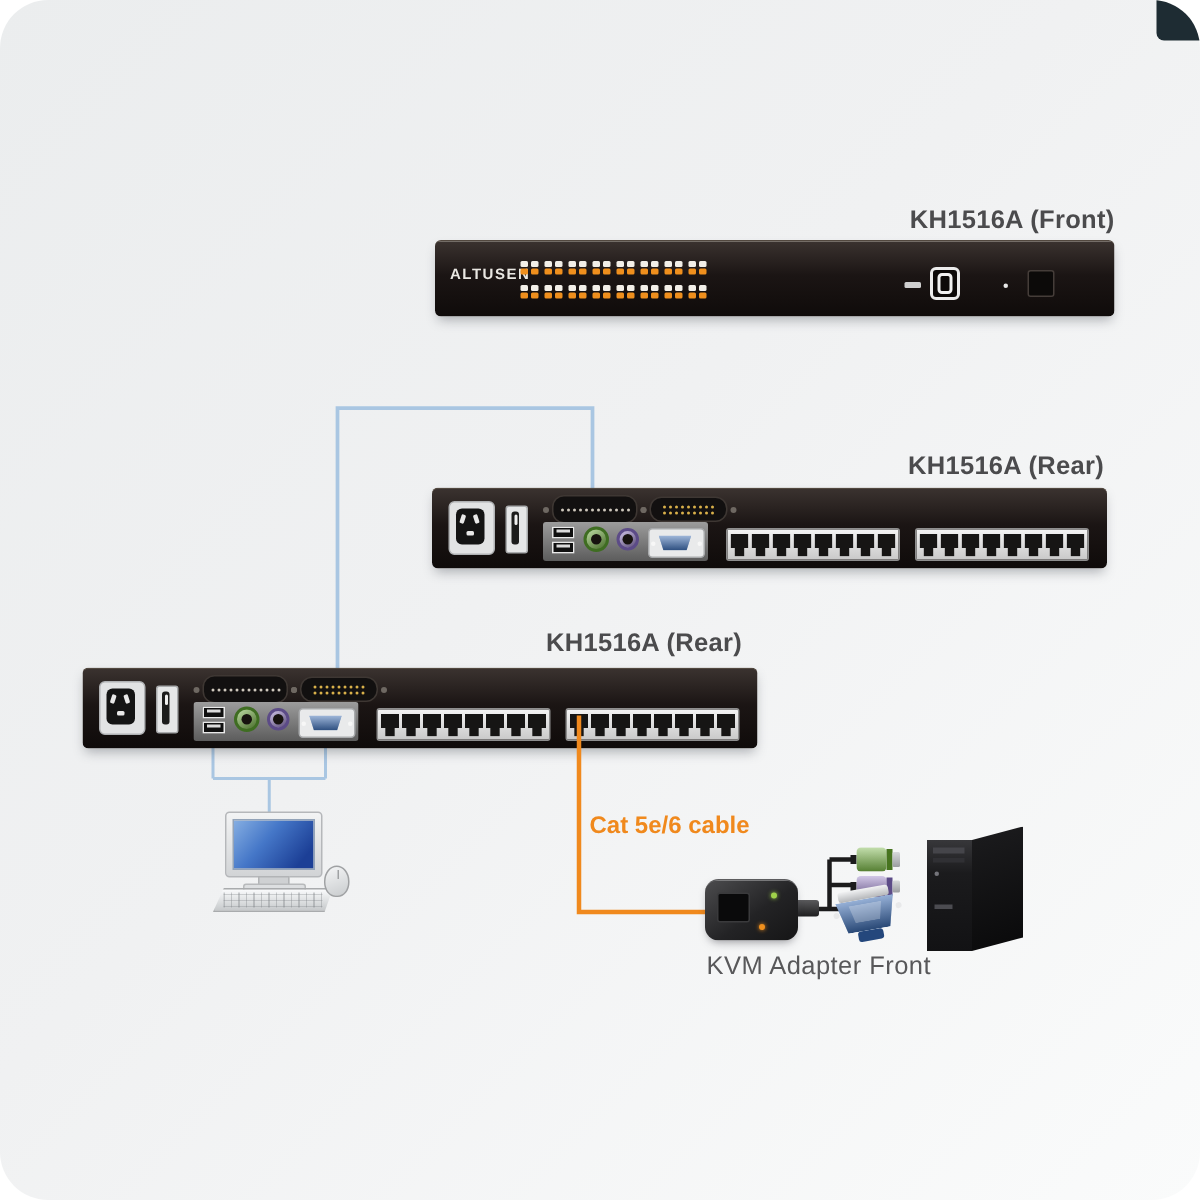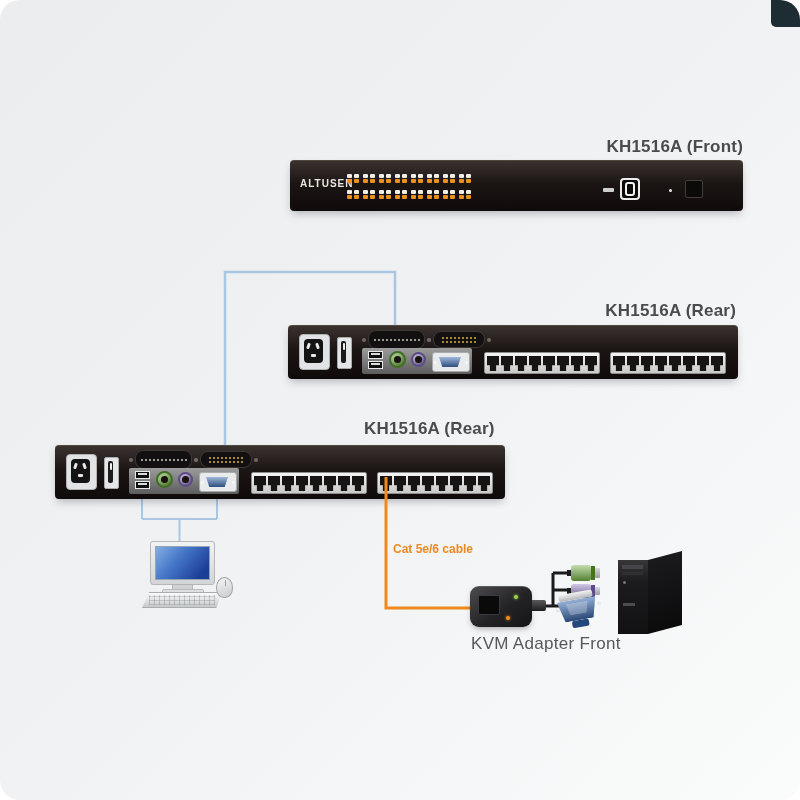--- a/index.html
+++ b/index.html
@@ -1,26 +1,26 @@
 <!DOCTYPE html>
 <html style="--corner: #1e2c33; --label-color: #4b4b4d; --cable-blue: #a9c6e2; --cable-orange: #f0891d; --cable-black: #1b1b1c; --led-orange: #ef8f1d; --led-white: #f2efe8; --ps2-green: #7ab648; --ps2-purple: #9b84c9; --vga-blue: #3f6fb5;"><head>
 <meta charset="utf-8">
 <style>
   html,body{margin:0;padding:0;background:#fff;width:800px;height:800px;font-family:"Liberation Sans",sans-serif;}
-  #canvas{position:absolute;inset:0;width:800px;height:800px;border-radius:20px;overflow:hidden;
+  #canvas{position:absolute;inset:0;width:800px;height:800px;border-radius:32px;overflow:hidden;
     background:linear-gradient(135deg,#ebedee 0%,#f0f1f2 45%,#fafbfb 100%);}
   .abs{position:absolute;}
   svg.cable-layer{position:absolute;left:0;top:0;width:800px;height:800px;pointer-events:none;}
 
   
   #corner-tab{right:0;top:0;width:29px;height:27px;background:var(--corner);border-bottom-left-radius:5px;}
 
   
   .unit-label{font-size:17px;font-weight:bold;color:var(--label-color);letter-spacing:.2px;white-space:nowrap;}
-  #cat-cable-label{font-size:12px;font-weight:bold;color:var(--cable-orange);white-space:nowrap;}
+  #cat-cable-label{font-size:16px;font-weight:bold;color:var(--cable-orange);white-space:nowrap;}
   #adapter-label{font-size:17px;color:#58585a;letter-spacing:.3px;white-space:nowrap;}
 
   
   .kvm-body{background:linear-gradient(180deg,#3a322f 0%,#1b1514 45%,#0f0b0a 100%);
     border-radius:4px;border-top:1px solid #52483f;box-shadow:0 4px 8px -2px rgba(70,75,85,.4);}
   #front-unit{left:290px;top:160px;width:453px;height:50px;}
   #brand-logo{left:10px;top:17px;color:#e9e7e2;font-size:10px;font-weight:bold;letter-spacing:1px;}
   #front-led-grid{left:57px;top:13px;display:flex;flex-direction:column;gap:7px;}
   .led-row{display:flex;gap:4px;}
   .led-group{display:flex;gap:2px;}

